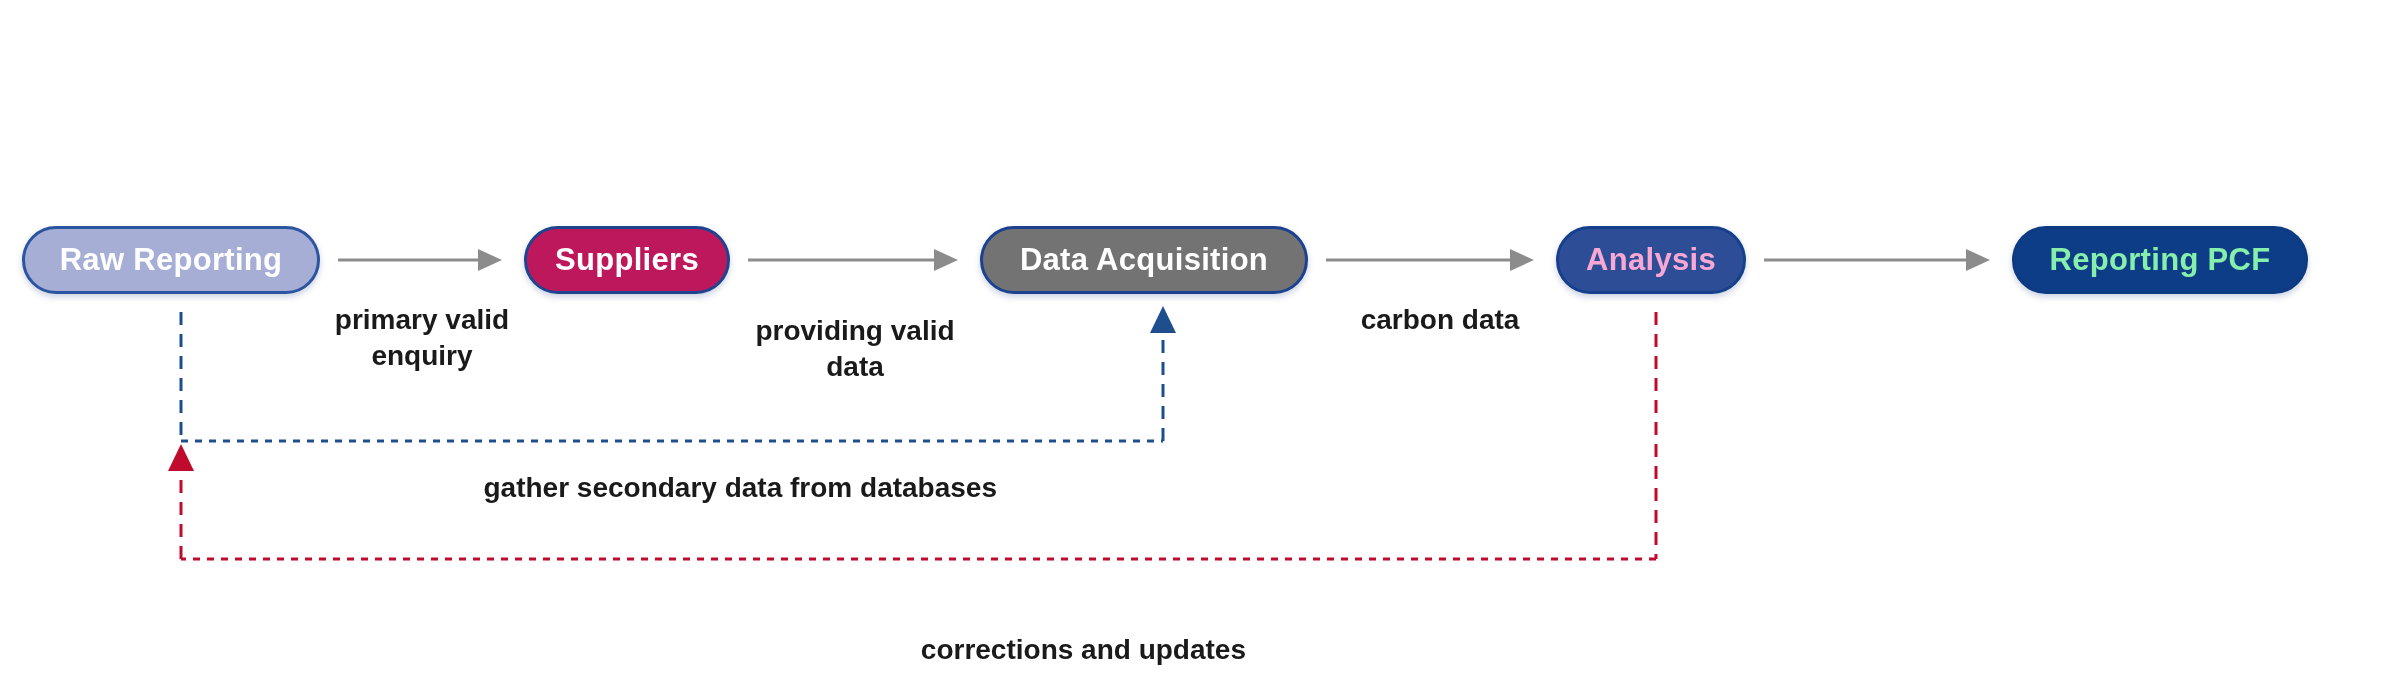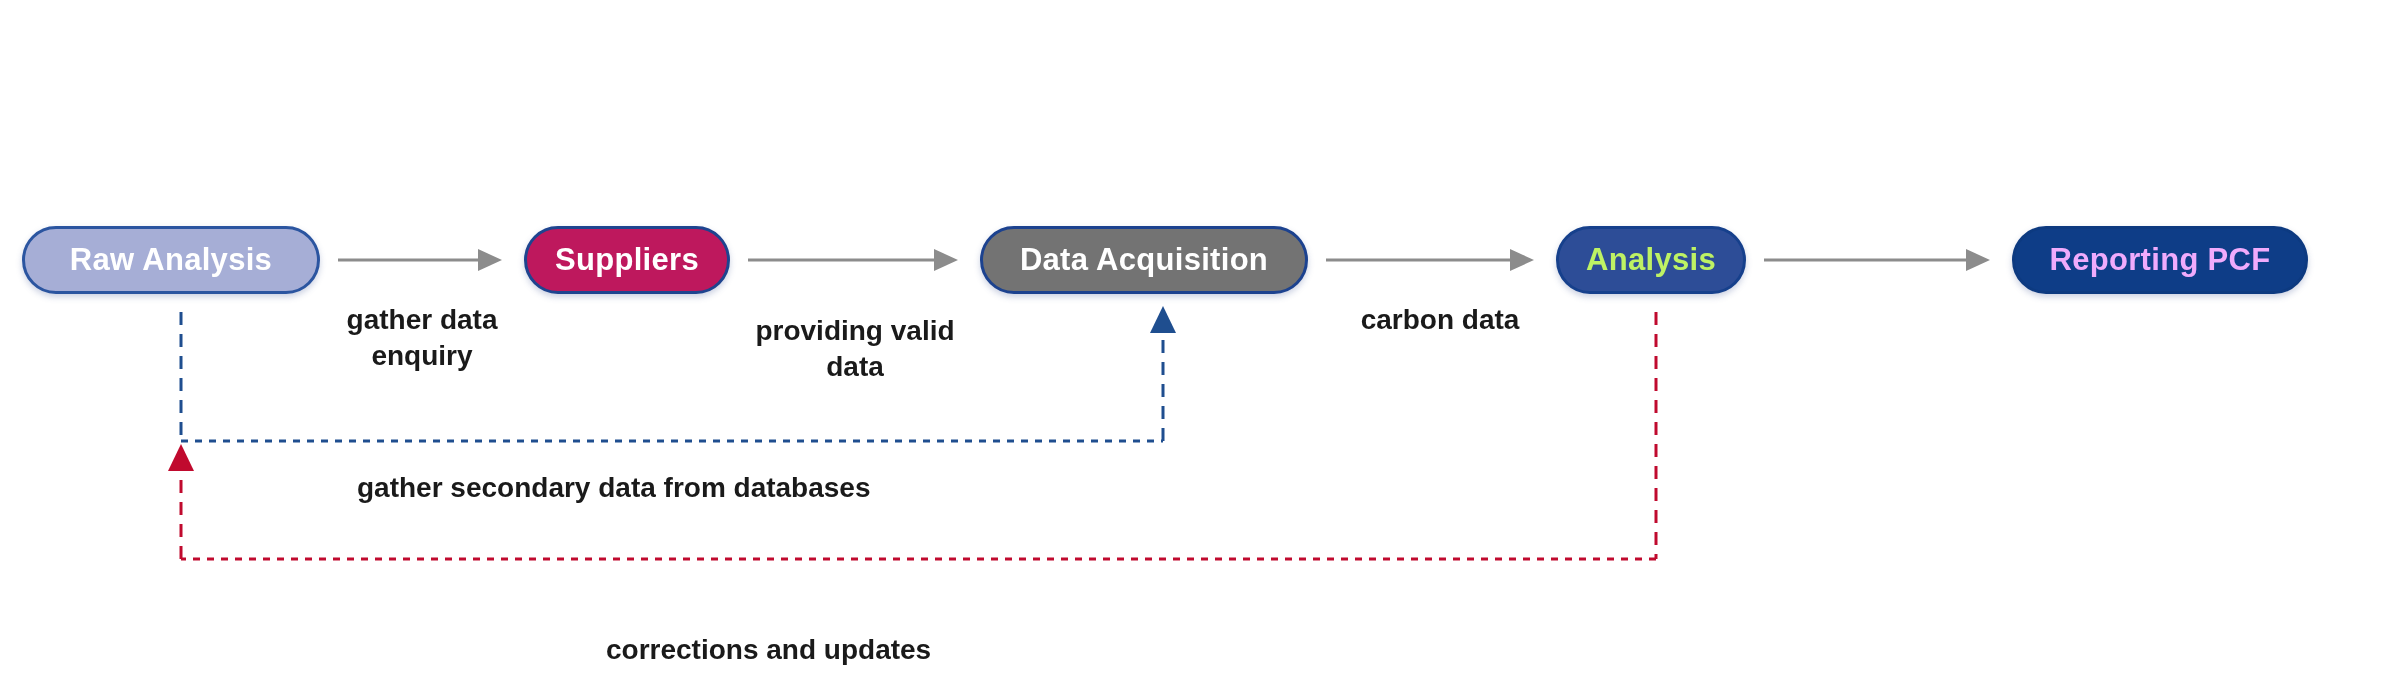--- a/index.html
+++ b/index.html
@@ -45,21 +45,21 @@
     text-align: center;
     color: #1a1a1a;
     font-size: 28px;
     font-weight: 700;
     line-height: 36px;
     white-space: pre-line;
   }
   .feedback-label {
     position: absolute;
     width: 640px;
-    text-align: left;
+    text-align: right;
     color: #1a1a1a;
     font-size: 28px;
     font-weight: 700;
     white-space: nowrap;
   }
 </style>
 </head>
 <body>
 
 <div class="canvas">
@@ -93,31 +93,31 @@
     </g>
 
     <g stroke-width="3" style="stroke: rgb(192, 10, 46); fill: rgb(192, 10, 46);">
       <line x1="1656" y1="312" x2="1656" y2="559" stroke-dasharray="13 9"></line>
       <line x1="1656" y1="559" x2="181" y2="559" stroke-dasharray="7 7"></line>
       <line x1="181" y1="559" x2="181" y2="472" stroke-dasharray="13 9"></line>
       <polygon points="181,444 168,471 194,471"></polygon>
     </g>
   </svg>
 
-  <div class="node" style="left: 22px; top: 226px; width: 298px; background: rgb(166, 174, 214); border-color: rgb(43, 85, 160); color: rgb(255, 255, 255);">Raw Analysis</div>
+  <div class="node" style="left: 22px; top: 226px; width: 298px; background: rgb(166, 174, 214); border-color: rgb(43, 85, 160); color: rgb(255, 255, 255);">Raw Reporting</div>
 
   <div class="node" style="left: 524px; top: 226px; width: 206px; background: #be185d; border-color: rgb(30, 68, 143); color: rgb(255, 255, 255);">Suppliers</div>
 
   <div class="node" style="left: 980px; top: 226px; width: 328px; background: #737373; border-color: rgb(28, 66, 143); color: rgb(255, 255, 255);">Data Acquisition</div>
 
-  <div class="node" style="left: 1556px; top: 226px; width: 190px; background: rgb(45, 77, 151); border-color: rgb(22, 64, 140); color: #bef264; text-align: center;">Analysis</div>
+  <div class="node" style="left: 1556px; top: 226px; width: 190px; background: rgb(45, 77, 151); border-color: rgb(22, 64, 140); color: #f9a8d4; text-align: center;">Analysis</div>
 
-  <div class="node" style="left: 2012px; top: 226px; width: 296px; background: rgb(14, 61, 135); border-color: rgb(13, 58, 128); color: #f0abfc;">Reporting PCF</div>
+  <div class="node" style="left: 2012px; top: 226px; width: 296px; background: rgb(14, 61, 135); border-color: rgb(13, 58, 128); color: #86efac;">Reporting PCF</div>
 
-  <div class="flow-label" style="left:262px; top:302px;">gather data
+  <div class="flow-label" style="left:262px; top:302px;">primary valid
 enquiry</div>
 
   <div class="flow-label" style="left:695px; top:313px;">providing valid
 data</div>
 
   <div class="flow-label" style="left:1280px; top:302px;">carbon data</div>
 
 
   <div class="feedback-label" style="left:357px; top:472px;">gather secondary data from databases</div>
 

